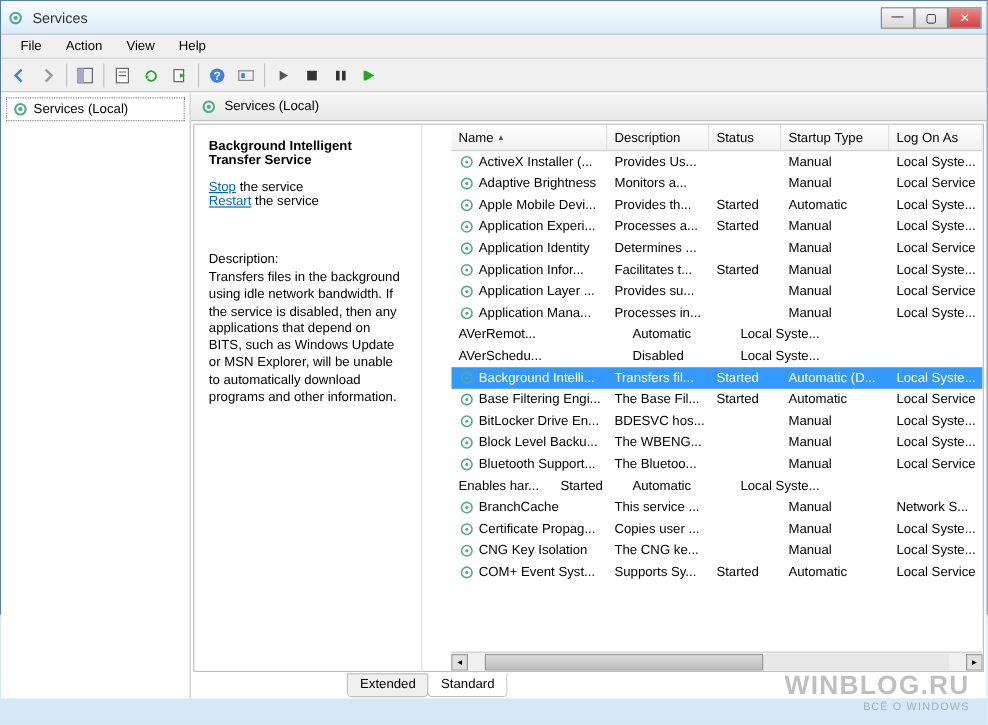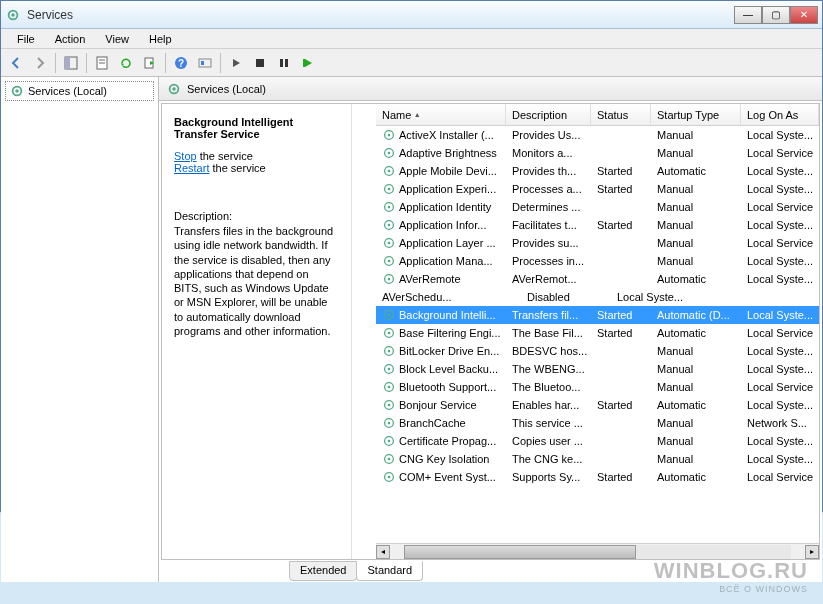--- a/index.html
+++ b/index.html
@@ -296,27 +296,20 @@
                     <circle cx="8" cy="8" r="1.5" fill="#5a8"></circle>
                   </svg>
                   <span>Application Mana...</span>
                 </div>
                 <div class="cell c-desc">Processes in...</div>
                 <div class="cell c-status"></div>
                 <div class="cell c-startup">Manual</div>
                 <div class="cell c-logon">Local Syste...</div>
               </div>
               <div class="row">
-                <div class="cell c-name">
-                  <svg class="gear-icon" viewBox="0 0 16 16">
-                    <circle cx="8" cy="8" r="5" fill="none" stroke="#5a8" stroke-width="1.5"></circle>
-                    <circle cx="8" cy="8" r="1.5" fill="#5a8"></circle>
-                  </svg>
-                  <span>AVerRemote</span>
-                </div>
                 <div class="cell c-desc">AVerRemot...</div>
                 <div class="cell c-status"></div>
                 <div class="cell c-startup">Automatic</div>
                 <div class="cell c-logon">Local Syste...</div>
               </div>
               <div class="row">
                 <div class="cell c-desc">AVerSchedu...</div>
                 <div class="cell c-status"></div>
                 <div class="cell c-startup">Disabled</div>
                 <div class="cell c-logon">Local Syste...</div>
@@ -380,27 +373,20 @@
                     <circle cx="8" cy="8" r="1.5" fill="#5a8"></circle>
                   </svg>
                   <span>Bluetooth Support...</span>
                 </div>
                 <div class="cell c-desc">The Bluetoo...</div>
                 <div class="cell c-status"></div>
                 <div class="cell c-startup">Manual</div>
                 <div class="cell c-logon">Local Service</div>
               </div>
               <div class="row">
-                <div class="cell c-name">
-                  <svg class="gear-icon" viewBox="0 0 16 16">
-                    <circle cx="8" cy="8" r="5" fill="none" stroke="#5a8" stroke-width="1.5"></circle>
-                    <circle cx="8" cy="8" r="1.5" fill="#5a8"></circle>
-                  </svg>
-                  <span>Bonjour Service</span>
-                </div>
                 <div class="cell c-desc">Enables har...</div>
                 <div class="cell c-status">Started</div>
                 <div class="cell c-startup">Automatic</div>
                 <div class="cell c-logon">Local Syste...</div>
               </div>
               <div class="row">
                 <div class="cell c-name">
                   <svg class="gear-icon" viewBox="0 0 16 16">
                     <circle cx="8" cy="8" r="5" fill="none" stroke="#5a8" stroke-width="1.5"></circle>
                     <circle cx="8" cy="8" r="1.5" fill="#5a8"></circle>

